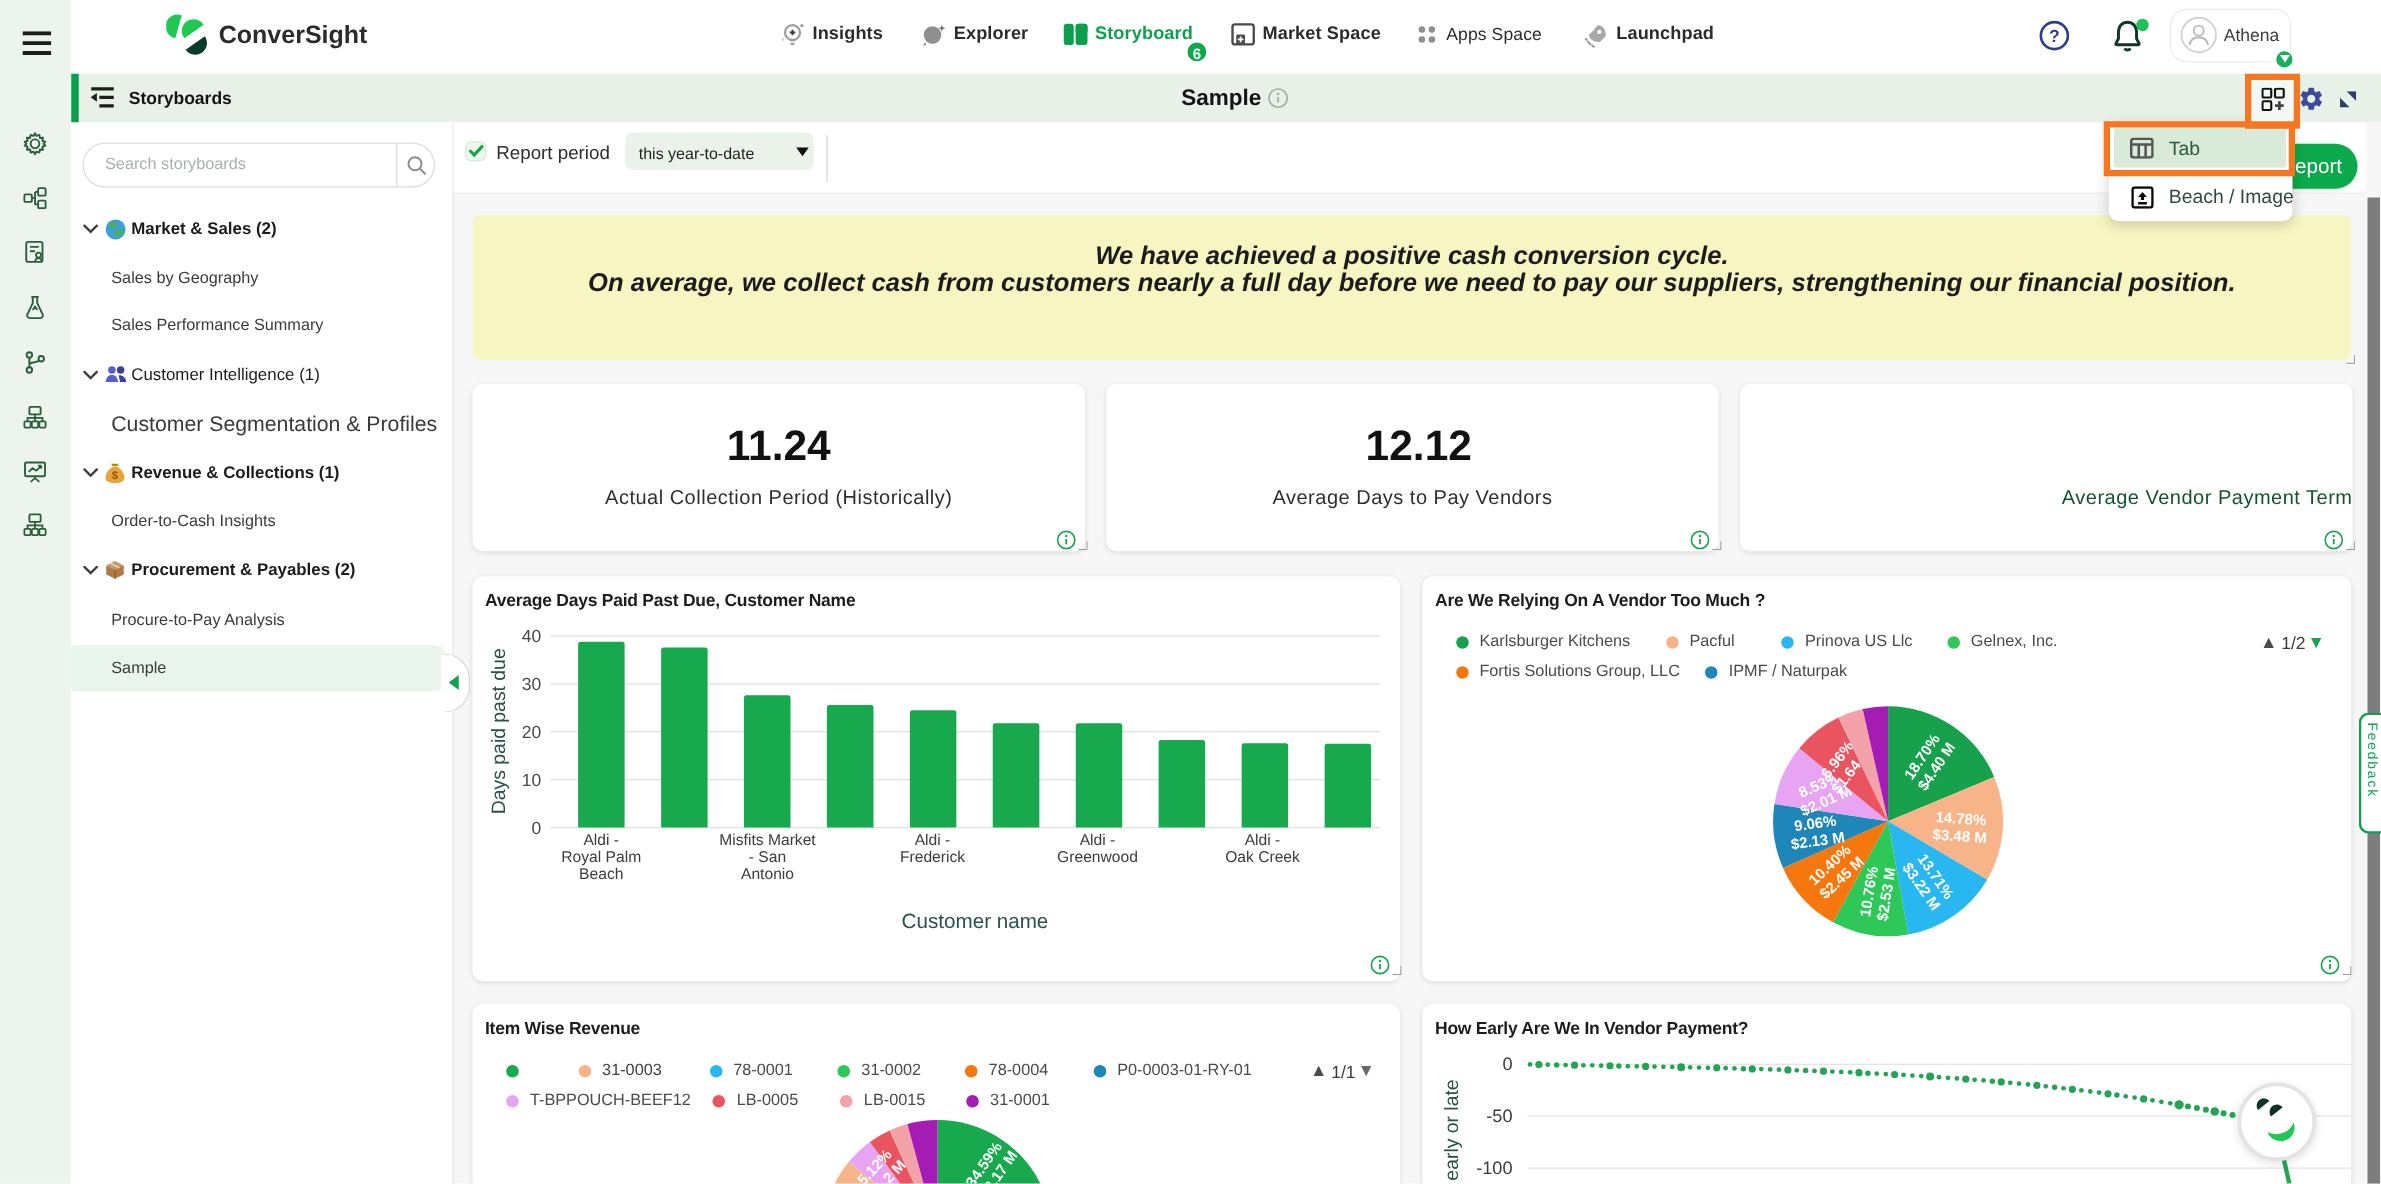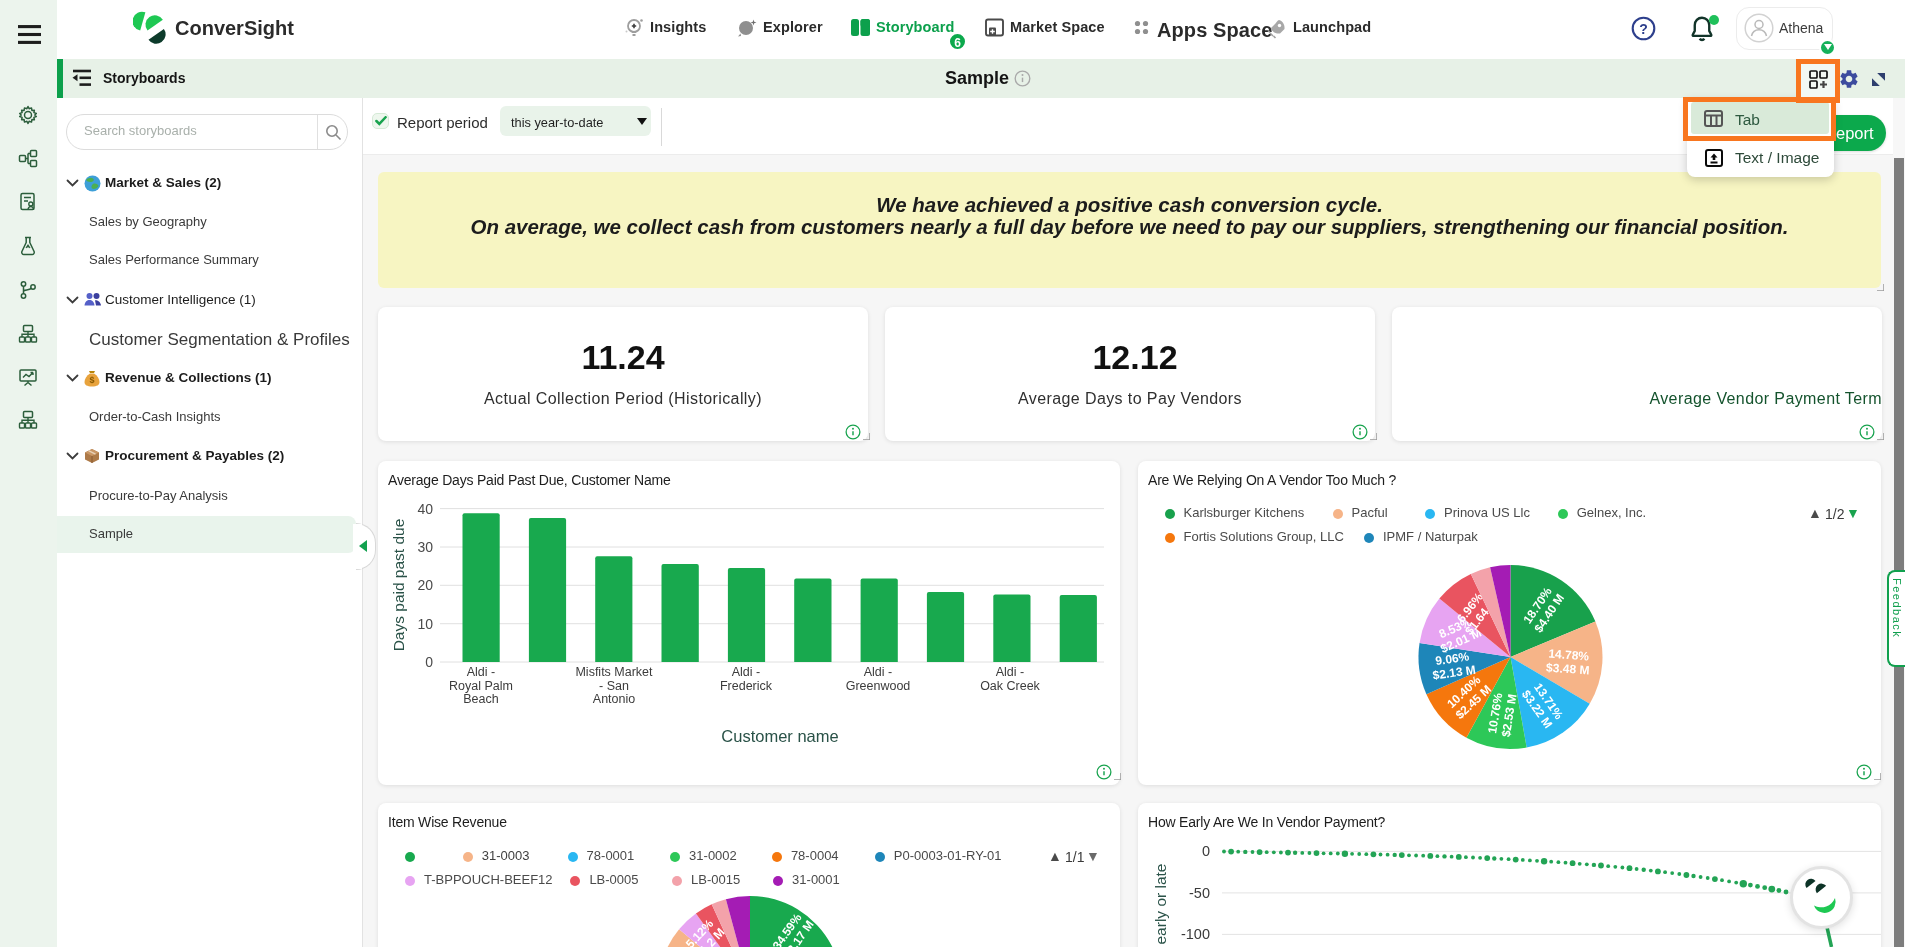--- a/index.html
+++ b/index.html
@@ -1,19 +1,19 @@
 <!DOCTYPE html>
 <html><head><meta charset="utf-8">
 <style>
 * { margin:0; padding:0; box-sizing:border-box; }
 body { font-family:"Liberation Sans", sans-serif; width:1905px; height:947px; overflow:hidden; background:#fff; }
 #page { position:relative; width:1881px; height:947px; }
 .abs { position:absolute; }
 .card { position:absolute; background:#fff; border-radius:8px; box-shadow:0 1px 4px rgba(0,0,0,0.10); }
-.ct { position:absolute; font-size:14px; font-weight:normal; color:#1d1d1d; letter-spacing:-0.2px; }
+.ct { position:absolute; font-size:14px; font-weight:bold; color:#1d1d1d; letter-spacing:-0.2px; }
 </style></head>
 <body>
 <div id="page">
 
 <div class="abs" style="left:0;top:0;width:57px;height:947px;background:#ecf4ed"></div>
 <svg class="abs" style="left:18px;top:25px" width="23" height="19" viewBox="0 0 23 19">
 <line x1="0" y1="1.6" x2="23" y2="1.6" stroke="#1d1d1d" stroke-width="3.1"></line>
 <line x1="0" y1="9.5" x2="23" y2="9.5" stroke="#1d1d1d" stroke-width="3.1"></line>
 <line x1="0" y1="17.4" x2="23" y2="17.4" stroke="#1d1d1d" stroke-width="3.1"></line>
 </svg>
@@ -96,21 +96,21 @@
         <rect x="5" y="10.5" width="7" height="8" rx="1" fill="#4a4a4a"></rect>
         <path d="M8.5,12.2 L8.5,16.8 M6.2,14.5 L10.8,14.5" stroke="#fff" stroke-width="1.4"></path>
       </svg></div>
 <div class="abs" style="left:1010px;top:19px;font-size:14.5px;font-weight:bold;color:#2b2b2b;letter-spacing:0.1px">Market Space</div>
 <div class="abs" style="left:1131px;top:17px"><svg width="21" height="21" viewBox="0 0 21 21">
         <circle cx="6.5" cy="6.5" r="2.6" fill="#8f8f8f"></circle>
         <circle cx="14.5" cy="6.5" r="2.6" fill="#8f8f8f"></circle>
         <circle cx="6.5" cy="14.5" r="2.6" fill="#8f8f8f"></circle>
         <circle cx="14.5" cy="14.5" r="2.6" fill="#8f8f8f"></circle>
       </svg></div>
-<div class="abs" style="left:1157px;top:19px;font-size:20px;font-weight:bold;color:#2b2b2b;letter-spacing:0.1px">Apps Space</div>
+<div class="abs" style="left:1157px;top:19px;font-size:14px;font-weight:normal;color:#2b2b2b;letter-spacing:0.1px">Apps Space</div>
 <div class="abs" style="left:1266px;top:17px"><svg width="23" height="23" viewBox="0 0 23 23">
         <path d="M13,3 C17,4 19,8 18.5,12 L14,16.5 C10,17 6,15 5,11 L9.5,6.5 C10.5,5 11.5,3.5 13,3 Z" fill="#9e9e9e" opacity="0.9"></path>
         <circle cx="13.5" cy="8.5" r="1.7" fill="#fff"></circle>
         <path d="M4,16 L7,19 M2,13.5 L4,15.5 M7.5,19 L9.5,21" stroke="#9e9e9e" stroke-width="1.6"></path>
       </svg></div>
 <div class="abs" style="left:1293px;top:19px;font-size:14.5px;font-weight:bold;color:#2b2b2b;letter-spacing:0.1px">Launchpad</div>
 <div class="abs" style="left:948px;top:32px;width:19px;height:19px;border-radius:50%;background:#0CA94C;border:2px solid #fff;text-align:center;font-size:12px;font-weight:bold;color:#fff;line-height:19px">6</div>
 
 <svg class="abs" style="left:1631px;top:16px" width="25" height="25" viewBox="0 0 25 25">
       <circle cx="12.5" cy="12.5" r="10.8" fill="none" stroke="#2d3f8c" stroke-width="2.1"></circle>
@@ -540,21 +540,21 @@
       <line x1="1" y1="5.5" x2="18" y2="5.5" stroke="#555" stroke-width="2"></line>
       <line x1="7" y1="5.5" x2="7" y2="16" stroke="#555" stroke-width="2"></line>
       <line x1="12.5" y1="5.5" x2="12.5" y2="16" stroke="#555" stroke-width="2"></line>
     </svg>
 <div class="abs" style="left:1735px;top:111px;font-size:15.5px;color:#2e5a40">Tab</div>
 <svg class="abs" style="left:1705px;top:149px" width="18" height="18" viewBox="0 0 18 18">
       <rect x="1" y="1" width="16" height="16" rx="2" fill="none" stroke="#0a0a0a" stroke-width="2"></rect>
       <path d="M9,4.5 L12.5,8.5 L10.3,8.5 L10.3,11 L7.7,11 L7.7,8.5 L5.5,8.5 Z" fill="#0a0a0a"></path>
       <line x1="5.5" y1="13.5" x2="12.5" y2="13.5" stroke="#0a0a0a" stroke-width="2"></line>
     </svg>
-<div class="abs" style="left:1735px;top:149px;font-size:15.5px;color:#2e4a3a">Text / Image</div>
+<div class="abs" style="left:1735px;top:149px;font-size:15.5px;color:#2e4a3a">Beach / Image</div>
 
 <div class="abs" style="left:1801px;top:64px;width:34px;height:34px;background:#f2f8f3"></div>
 <svg class="abs" style="left:1809px;top:70px" width="19" height="19" viewBox="0 0 19 19">
       <rect x="1" y="1" width="7" height="7" rx="1" fill="none" stroke="#111" stroke-width="1.7"></rect>
       <rect x="11" y="1" width="7" height="7" rx="1" fill="none" stroke="#111" stroke-width="1.7"></rect>
       <rect x="1" y="11" width="7" height="7" rx="1" fill="none" stroke="#111" stroke-width="1.7"></rect>
       <path d="M14.5,11 L14.5,18 M11,14.5 L18,14.5" stroke="#444" stroke-width="2.2"></path>
     </svg>
 
 <div class="abs" style="left:1796px;top:59px;width:44px;height:44px;border:5px solid #F8761F"></div>

